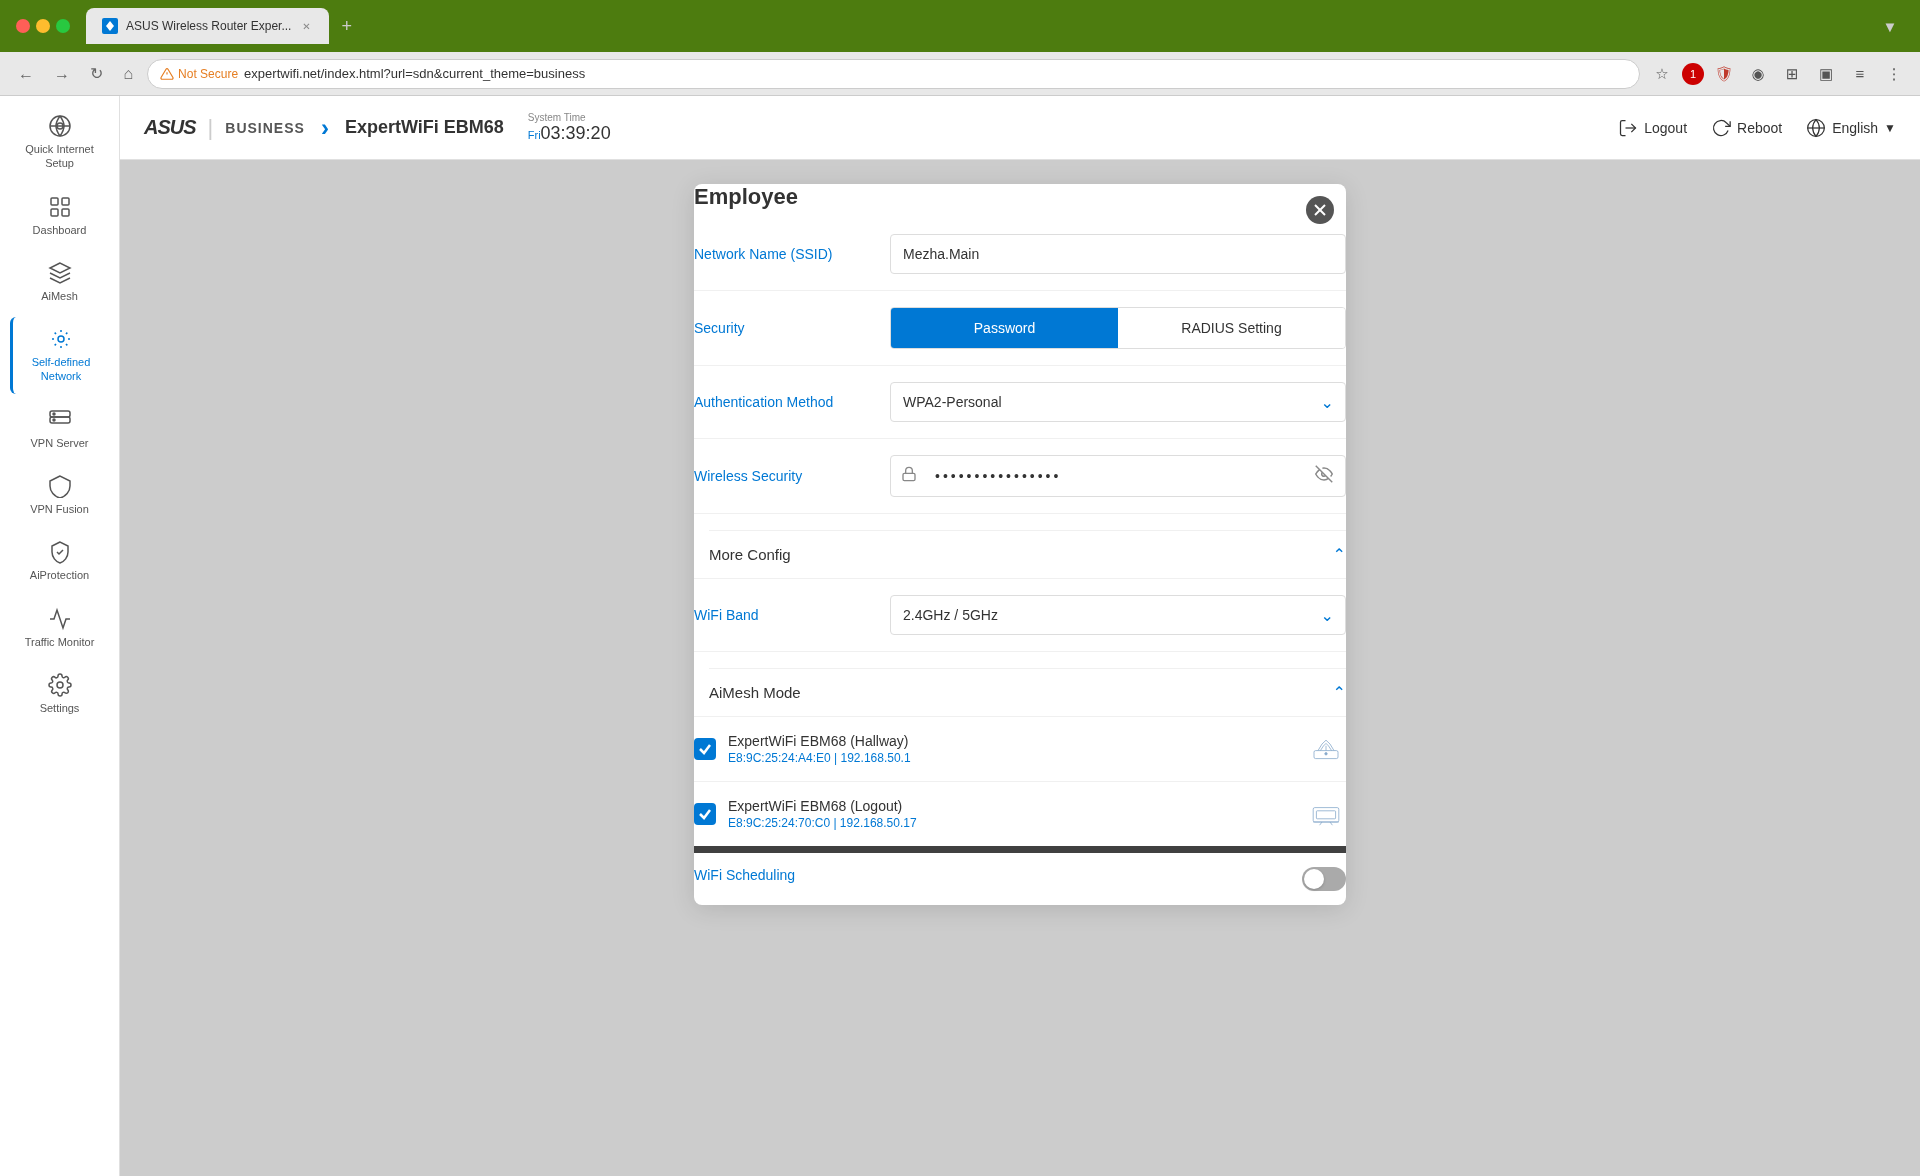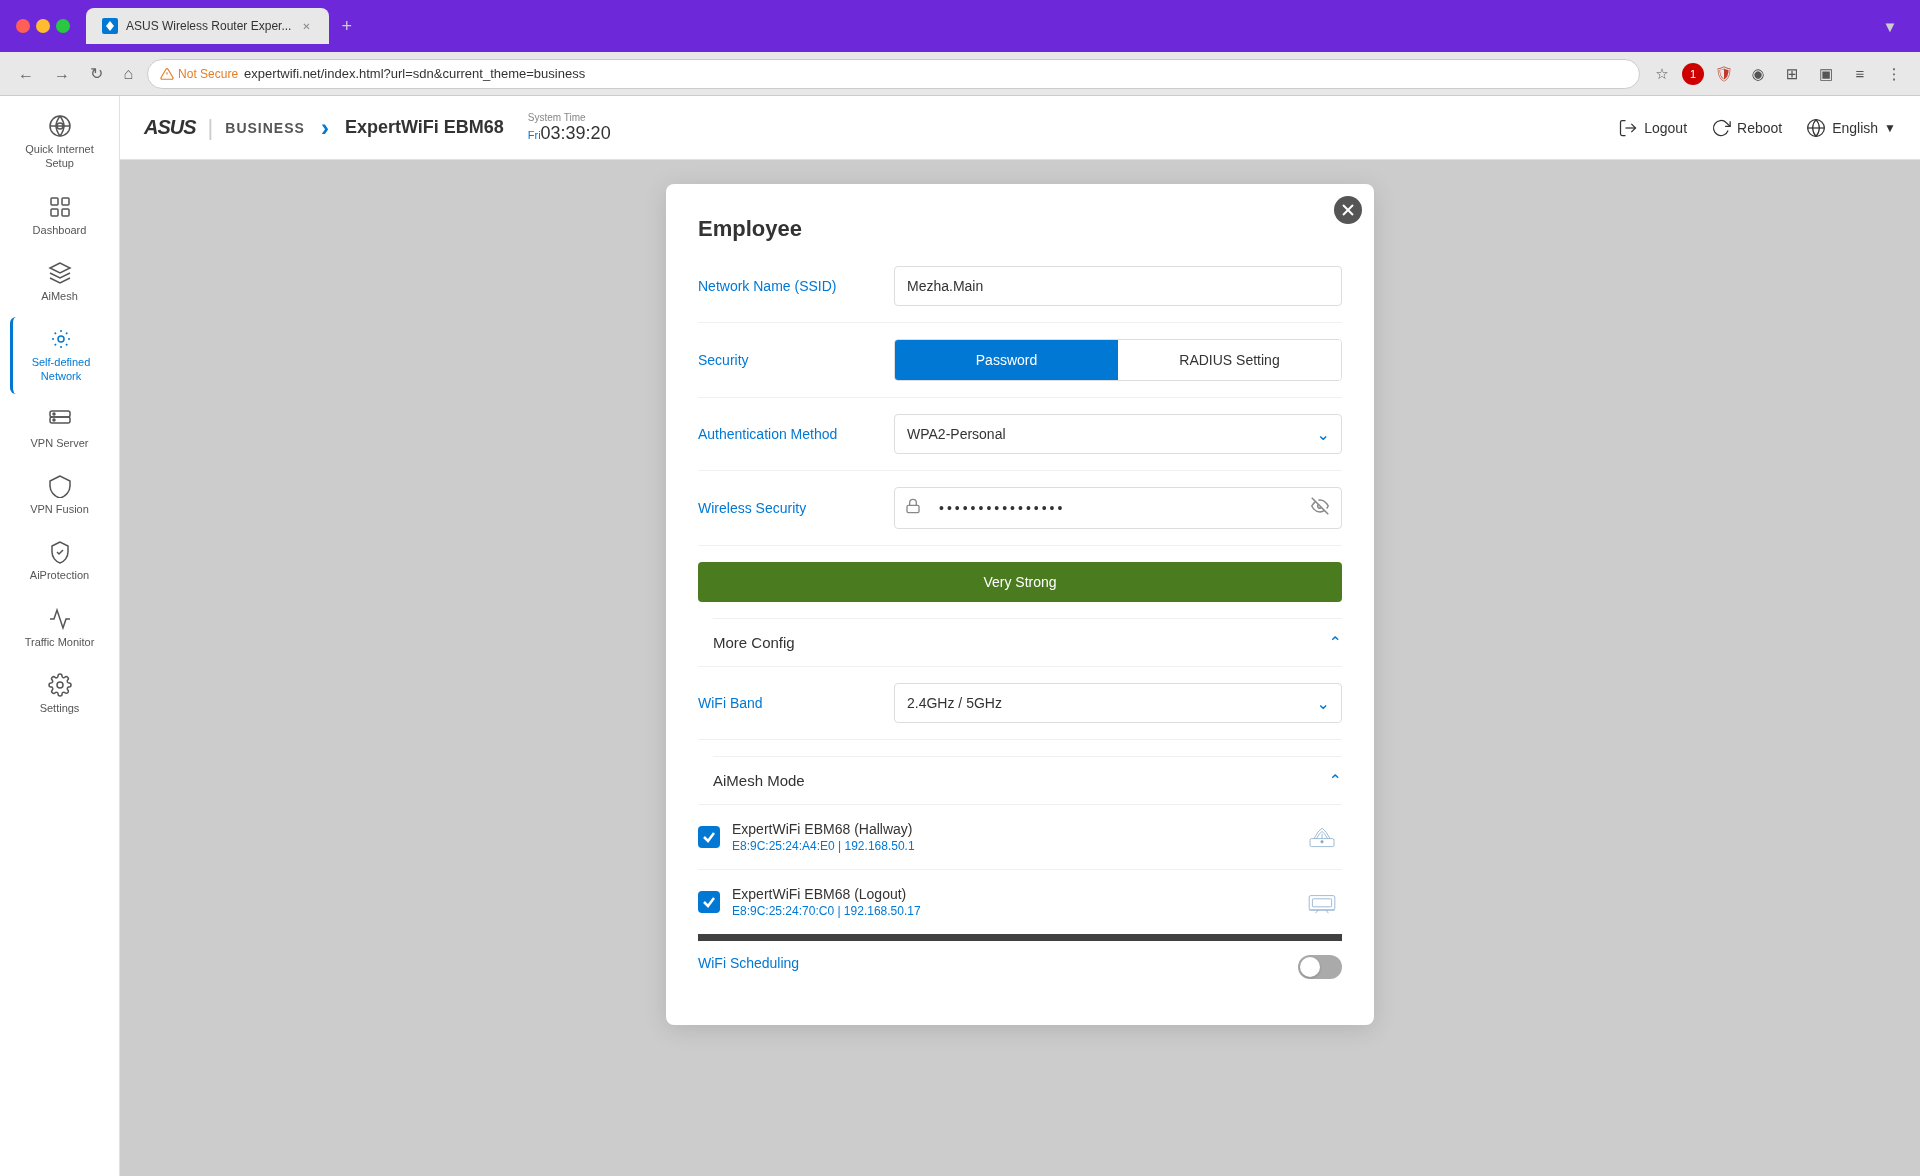--- a/index.html
+++ b/index.html
@@ -1,20 +1,20 @@
 <!DOCTYPE html>
 <html><head>
   <meta charset="utf-8">
   <style>
     * { box-sizing: border-box; margin: 0; padding: 0; }
     body { font-family: -apple-system, BlinkMacSystemFont, 'Segoe UI', sans-serif; background: #e8e8e8; width: 1920px; height: 1176px; overflow: hidden; }
 
     
     .browser-chrome { background: #3a3a3a; width: 100%; }
-    .browser-titlebar { background: #6d28d9; height: 52px; display: flex; align-items: center; padding: 0 16px; gap: 8px; }
+    .browser-titlebar { background: #4d7c0f; height: 52px; display: flex; align-items: center; padding: 0 16px; gap: 8px; }
     .traffic-lights { display: flex; gap: 6px; align-items: center; }
     .traffic-light { width: 14px; height: 14px; border-radius: 50%; }
     .tl-red { background: #ff5f57; }
     .tl-yellow { background: #febc2e; }
     .tl-green { background: #28c840; }
     .tab-bar { display: flex; align-items: center; gap: 4px; margin-left: 8px; flex: 1; }
     .browser-tab { background: #505050; color: #ccc; font-size: 12px; padding: 6px 16px; border-radius: 8px 8px 0 0; display: flex; align-items: center; gap: 8px; height: 36px; }
     .browser-tab.active { background: #e8e8e8; color: #333; }
     .tab-favicon { width: 16px; height: 16px; background: #0078d4; border-radius: 2px; display: inline-flex; align-items: center; justify-content: center; }
     .tab-close { width: 14px; height: 14px; border-radius: 50%; display: flex; align-items: center; justify-content: center; font-size: 10px; color: #888; cursor: pointer; }
@@ -39,21 +39,21 @@
     .brand-logo { display: flex; align-items: center; gap: 8px; font-weight: bold; font-size: 18px; color: #333; }
     .brand-business { font-size: 14px; font-weight: 600; letter-spacing: 1px; color: #555; }
     .router-name { font-size: 18px; font-weight: 600; color: #333; }
     .header-action-btn { display: flex; align-items: center; gap: 6px; cursor: pointer; color: #333; font-size: 14px; border: none; background: none; }
     .header-action-btn svg { width: 20px; height: 20px; fill: none; stroke: currentColor; stroke-width: 1.5; }
     .language-btn { display: flex; align-items: center; gap: 6px; cursor: pointer; color: #333; font-size: 14px; border: none; background: none; }
     .language-btn svg { width: 20px; height: 20px; fill: none; stroke: currentColor; stroke-width: 1.5; }
 
     
     .modal-overlay { position: absolute; top: 0; left: 0; right: 0; bottom: 0; background: rgba(0,0,0,0.15); display: flex; justify-content: center; align-items: flex-start; padding-top: 24px; }
-    .modal-card { background: #fff; border-radius: 8px; width: 708px; padding: 32px; position: relative; box-shadow: 0 4px 24px rgba(0,0,0,0.12); }
+    .modal-card { background: #fff; border-radius: 8px; width: 652px; position: relative; box-shadow: 0 4px 24px rgba(0,0,0,0.12); }
     .modal-close { position: absolute; top: 12px; right: 12px; width: 28px; height: 28px; border-radius: 50%; background: #555; border: none; cursor: pointer; display: flex; align-items: center; justify-content: center; color: #fff; font-size: 16px; }
     .modal-title { font-size: 22px; font-weight: 600; color: #333; margin-bottom: 24px; }
 
     .form-row { display: flex; align-items: center; margin-bottom: 16px; padding-bottom: 16px; border-bottom: 1px solid #f0f0f0; gap: 16px; }
     .form-row:last-child { border-bottom: none; }
     .form-label { width: 180px; font-size: 14px; color: #0078d4; flex-shrink: 0; }
     .form-control { flex: 1; }
     .form-input { width: 100%; height: 40px; border: 1px solid #ddd; border-radius: 4px; padding: 0 12px; font-size: 14px; color: #333; outline: none; }
 
     
@@ -341,21 +341,20 @@
                   <button class="password-toggle">
                     <svg width="18" height="18" viewBox="0 0 24 24" fill="none" stroke="#888" stroke-width="2">
                         <path d="M17.94 17.94A10.07 10.07 0 0112 20c-7 0-11-8-11-8a18.45 18.45 0 015.06-5.94M9.9 4.24A9.12 9.12 0 0112 4c7 0 11 8 11 8a18.5 18.5 0 01-2.16 3.19m-6.72-1.07a3 3 0 11-4.24-4.24"></path>
                         <line x1="1" y1="1" x2="23" y2="23"></line>
                       </svg>
                   </button>
                 </div>
               </div>
             </div>
 
-            <div class="strength-bar">Very Strong</div>
 
             <div class="section-header">
               <span class="section-title">More Config</span>
               <span class="section-chevron">⌃</span>
             </div>
 
             <div class="form-row" style="border-top:1px solid #f0f0f0; padding-top:16px;">
               <span class="form-label">WiFi Band</span>
               <div class="form-control">
                 <div class="dropdown-wrapper">

